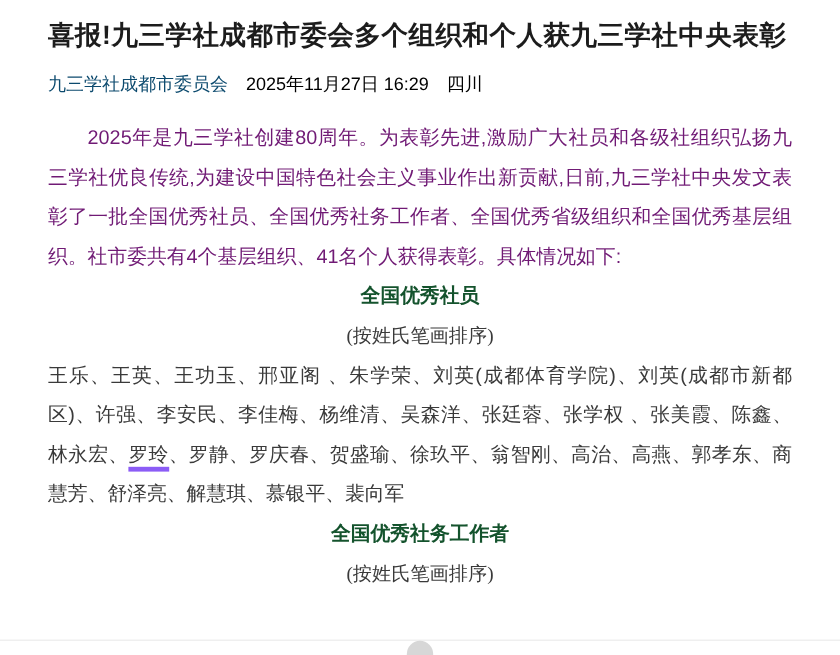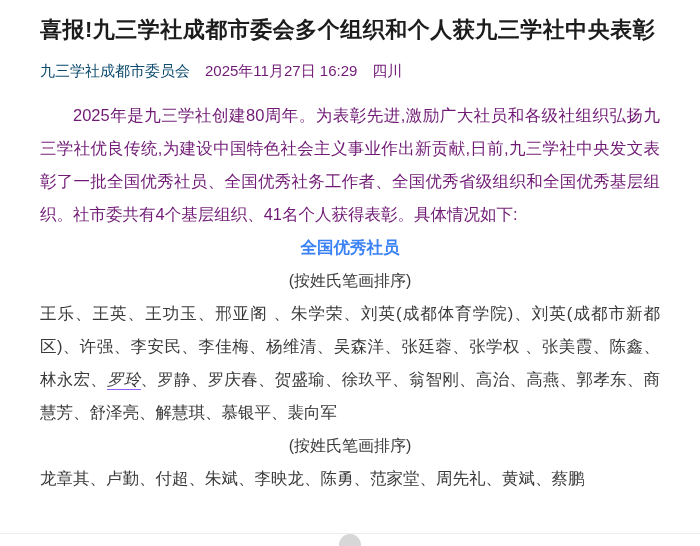--- a/index.html
+++ b/index.html
@@ -12,32 +12,32 @@
   .content { padding:14px 40px 0 40px; }
   .article-title {
     font-size:22px; line-height:32px; font-weight:700;
     color:#1c1c1c; letter-spacing:0.5px;
   }
   .meta {
     margin-top:14px; display:flex; align-items:center; gap:15px;
     font-size:15px; line-height:21px;
   }
   .account-link { color:#0c4a6e; cursor:pointer; }
-  .meta-gray { color:#701a75; }
+  .meta-gray { color:#000000; }
   .body-text { margin-top:18px; color:#701a75; font-size:16.5px; line-height:33px; }
   .intro { text-align:justify; text-indent:2em; }
   .section-heading {
-    text-align:center; font-weight:700; color:#3b82f6;
+    text-align:center; font-weight:700; color:#14532d;
     font-size:16.5px; line-height:33px;
   }
-  .sort-note { text-align:center; color:#3a3a3a; font-size:16px; line-height:33px; }
+  .sort-note { text-align:center; color:#3a3a3a; font-size:16px; line-height:33px;font-family:Liberation Serif, serif; }
   .names { text-align:justify; color:#3a3a3a; font-size:16.5px; line-height:33px; }
   .highlight-name {
-    border-bottom:1px solid #8b5cf6; padding-bottom:1px;
-    box-decoration-break:clone;font-style:italic; -webkit-box-decoration-break:clone;
+    border-bottom:4px solid #8b5cf6; padding-bottom:1px;
+    box-decoration-break:clone; -webkit-box-decoration-break:clone;
   }
   .bottom-divider {
     position:absolute; left:0; right:0; top:533px; height:1px;
     background:#ececec;
   }
   .floating-button-peek {
     position:absolute; left:339px; top:534px; width:22px; height:22px;
     border-radius:50%; background:#c9c9c9; opacity:0.75;
   }
 </style>
@@ -56,22 +56,22 @@
     </div>
 
     <p class="body-text intro">2025年是九三学社创建80周年。为表彰先进,激励广大社员和各级社组织弘扬九三学社优良传统,为建设中国特色社会主义事业作出新贡献,日前,九三学社中央发文表彰了一批全国优秀社员、全国优秀社务工作者、全国优秀省级组织和全国优秀基层组织。社市委共有4个基层组织、41名个人获得表彰。具体情况如下:</p>
 
     <div class="section-heading">全国优秀社员</div>
 
     <div class="sort-note">(按姓氏笔画排序)</div>
 
     <p class="names"><span>王乐、王英、王功玉、邢亚阁 、朱学荣、刘英(成都体育学院)、刘英(成都市新都区)、许强、李安民、李佳梅、杨维清、吴森洋、张廷蓉、张学权 、张美霞、陈鑫、林永宏、</span><span class="highlight-name">罗玲</span><span>、罗静、罗庆春、贺盛瑜、徐玖平、翁智刚、高治、高燕、郭孝东、商慧芳、舒泽亮、解慧琪、慕银平、裴向军</span></p>
 
+    <div class="section-heading">全国优秀社务工作者</div>
 
     <div class="sort-note">(按姓氏笔画排序)</div>
 
-    <p class="names">龙章其、卢勤、付超、朱斌、李映龙、陈勇、范家堂、周先礼、黄斌、蔡鹏</p>
 
   </div>
 
   <div class="bottom-divider"></div>
   <div class="floating-button-peek"></div>
 </div>
 
 </body></html>

